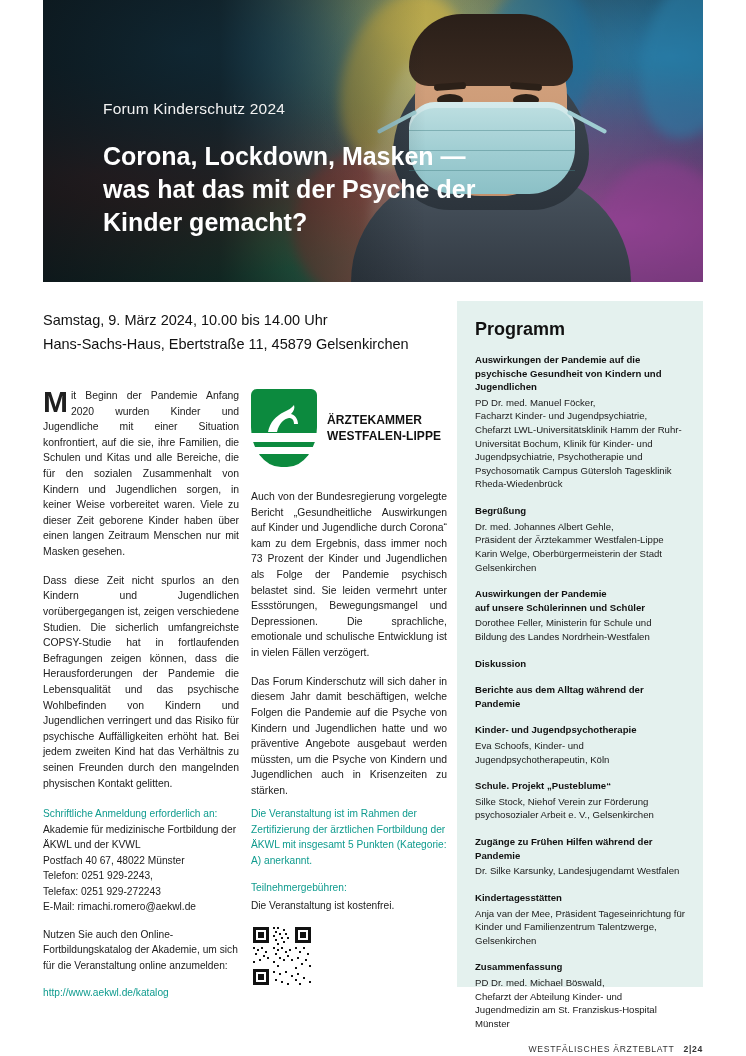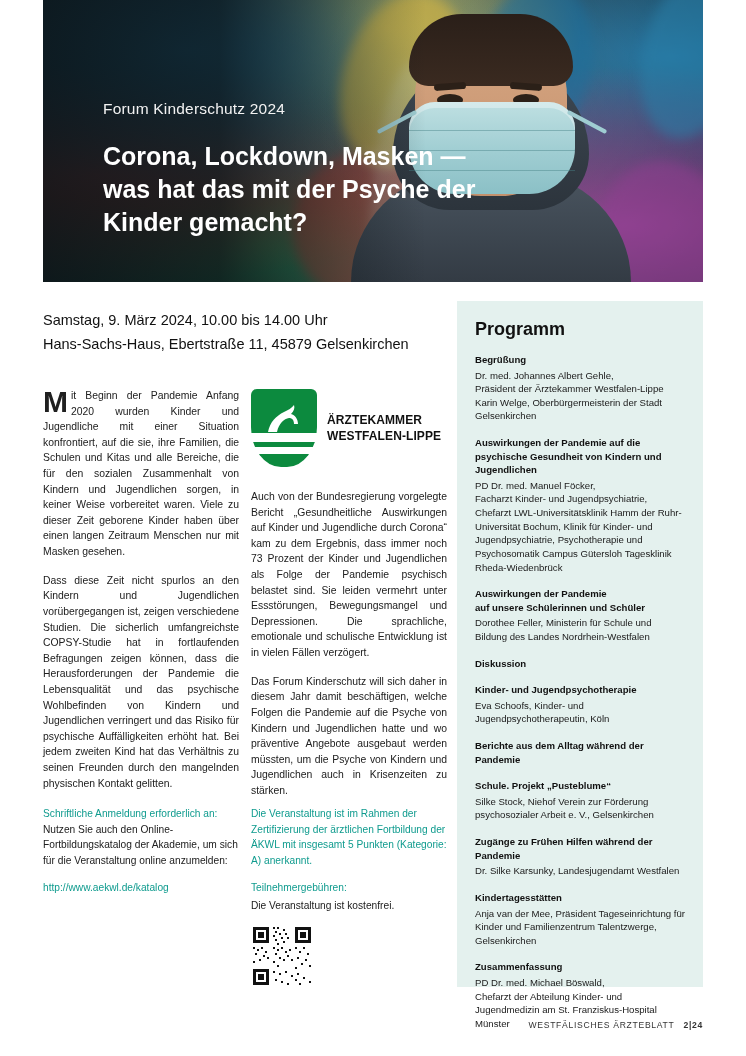--- a/index.html
+++ b/index.html
@@ -194,21 +194,21 @@
   }
   .zertifizierung p { margin: 0 0 12px 0; }
 
   .qr {
     position: absolute; left: 251px; top: 925px; width: 62px; height: 62px;
     background: #ffffff;
   }
 
   
   .footer {
-    position: absolute; left: 43px; top: 1020px; width: 660px;
+    position: absolute; left: 43px; top: 1044px; width: 660px;
     text-align: right;
     font-size: 8.6px; letter-spacing: .7px; color: #333;
   }
   .footer b { font-weight: 700; }
 </style>
 </head>
 <body>
 
 <div class="page">
 
@@ -277,45 +277,45 @@
 
   <div class="col-mid">
     <p>Auch von der Bundesregierung vorgelegte Bericht „Gesundheitliche Auswirkungen auf Kinder und Jugendliche durch Corona“ kam zu dem Ergebnis, dass immer noch 73 Prozent der Kinder und Jugendlichen als Folge der Pandemie psychisch belastet sind. Sie leiden vermehrt unter Essstörungen, Bewegungsmangel und Depressionen. Die sprachliche, emotionale und schulische Entwicklung ist in vielen Fällen verzögert.</p>
     <p>Das Forum Kinderschutz will sich daher in diesem Jahr damit beschäftigen, welche Folgen die Pandemie auf die Psyche von Kindern und Jugendlichen hatte und wo präventive Angebote ausgebaut werden müssten, um die Psyche von Kindern und Jugendlichen auch in Krisenzeiten zu stärken.</p>
   </div>
 
   <div class="programm">
     <h2>Programm</h2>
     <div id="programm-list">
         <div class="prog-block">
+          <p class="prog-head" style="white-space: pre-line;">Auswirkungen der Pandemie auf die psychische Gesundheit von Kindern und Jugendlichen</p>
+          <p class="prog-body" style="white-space: pre-line;">PD Dr. med. Manuel Föcker,
+Facharzt Kinder- und Jugendpsychiatrie,
+Chefarzt LWL-Universitätsklinik Hamm der Ruhr-Universität Bochum, Klinik für Kinder- und Jugendpsychiatrie, Psychotherapie und Psychosomatik Campus Gütersloh Tagesklinik Rheda-Wiedenbrück</p>
+        </div>
+        <div class="prog-block">
           <p class="prog-head" style="white-space: pre-line;">Begrüßung</p>
           <p class="prog-body" style="white-space: pre-line;">Dr. med. Johannes Albert Gehle,
 Präsident der Ärztekammer Westfalen-Lippe
 Karin Welge, Oberbürgermeisterin der Stadt Gelsenkirchen</p>
         </div>
         <div class="prog-block">
-          <p class="prog-head" style="white-space: pre-line;">Auswirkungen der Pandemie auf die psychische Gesundheit von Kindern und Jugendlichen</p>
-          <p class="prog-body" style="white-space: pre-line;">PD Dr. med. Manuel Föcker,
-Facharzt Kinder- und Jugendpsychiatrie,
-Chefarzt LWL-Universitätsklinik Hamm der Ruhr-Universität Bochum, Klinik für Kinder- und Jugendpsychiatrie, Psychotherapie und Psychosomatik Campus Gütersloh Tagesklinik Rheda-Wiedenbrück</p>
-        </div>
-        <div class="prog-block">
           <p class="prog-head" style="white-space: pre-line;">Auswirkungen der Pandemie
 auf unsere Schülerinnen und Schüler</p>
           <p class="prog-body" style="white-space: pre-line;">Dorothee Feller, Ministerin für Schule und Bildung des Landes Nordrhein-Westfalen</p>
         </div>
         <div class="prog-block">
           <p class="prog-head" style="white-space: pre-line;">Diskussion</p>
         </div>
         <div class="prog-block">
+          <p class="prog-head" style="white-space: pre-line;">Berichte aus dem Alltag während der Pandemie</p>
+        </div>
+        <div class="prog-block">
           <p class="prog-head" style="white-space: pre-line;">Kinder- und Jugendpsychotherapie</p>
           <p class="prog-body" style="white-space: pre-line;">Eva Schoofs, Kinder- und Jugendpsychotherapeutin, Köln</p>
-        </div>
-        <div class="prog-block">
-          <p class="prog-head" style="white-space: pre-line;">Berichte aus dem Alltag während der Pandemie</p>
         </div>
         <div class="prog-block">
           <p class="prog-head" style="white-space: pre-line;">Schule. Projekt „Pusteblume“</p>
           <p class="prog-body" style="white-space: pre-line;">Silke Stock, Niehof Verein zur Förderung psychosozialer Arbeit e. V., Gelsenkirchen</p>
         </div>
         <div class="prog-block">
           <p class="prog-head" style="white-space: pre-line;">Zugänge zu Frühen Hilfen während der Pandemie</p>
           <p class="prog-body" style="white-space: pre-line;">Dr. Silke Karsunky, Landesjugendamt Westfalen</p>
         </div>
         <div class="prog-block">
@@ -325,20 +325,25 @@
         <div class="prog-block">
           <p class="prog-head" style="white-space: pre-line;">Zusammenfassung</p>
           <p class="prog-body" style="white-space: pre-line;">PD Dr. med. Michael Böswald,
 Chefarzt der Abteilung Kinder- und Jugendmedizin am St. Franziskus-Hospital Münster</p>
         </div>
       </div>
   </div>
 
   <div class="anmeldung">
     <p class="teal" style="margin-bottom:0;">Schriftliche Anmeldung erforderlich an:</p>
+    <p style="white-space:pre-line;">Akademie für medizinische Fortbildung der ÄKWL und der KVWL
+Postfach 40 67, 48022 Münster
+Telefon: 0251 929-2243,
+Telefax: 0251 929-272243
+E-Mail: rimachi.romero@aekwl.de</p>
     <p>Nutzen Sie auch den Online-Fortbildungskatalog der Akademie, um sich für die Veranstaltung online anzumelden:</p>
     <p><a href="#" class="teal">http://www.aekwl.de/katalog</a></p>
   </div>
 
   <div class="zertifizierung">
     <p class="teal">Die Veranstaltung ist im Rahmen der Zertifizierung der ärztlichen Fortbildung der ÄKWL mit insgesamt 5 Punkten (Kategorie: A) anerkannt.</p>
     <p class="teal" style="margin-bottom:2px;">Teilnehmergebühren:</p>
     <p>Die Veranstaltung ist kostenfrei.</p>
   </div>
 

